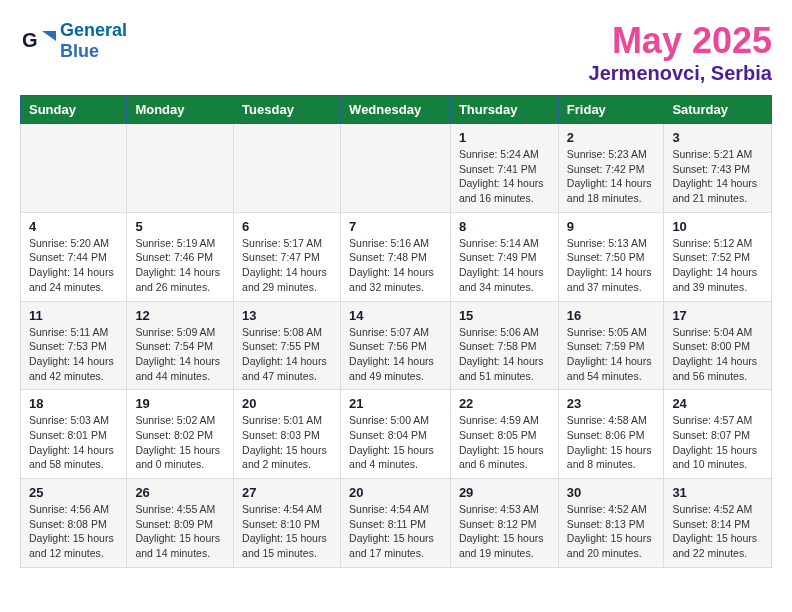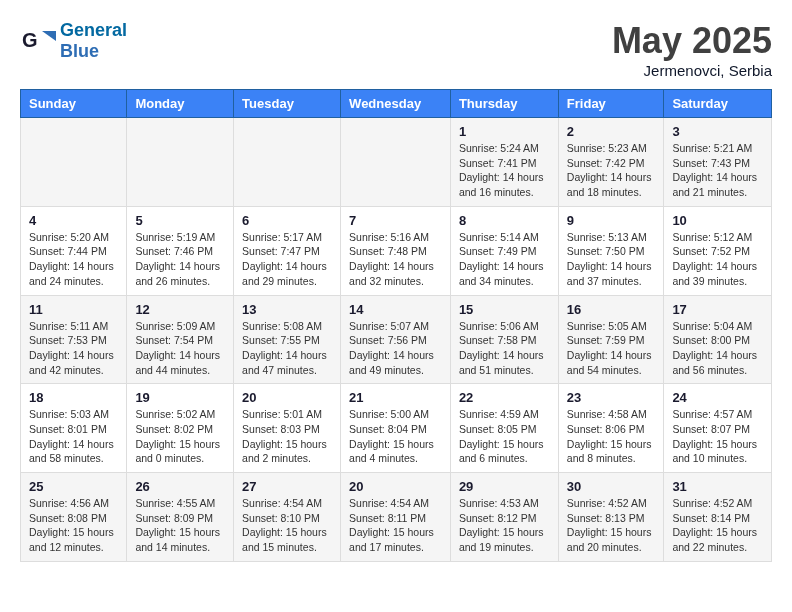--- a/index.html
+++ b/index.html
@@ -24,33 +24,34 @@
       width: 36px;
       height: 36px;
       margin-right: 4px;
     }
     .title-section {
       text-align: right;
     }
     .month-title {
       font-size: 36px;
       font-weight: bold;
-      color: #404040;
+      color: #ec4899;
     }
     .location {
-      font-size: 15px;
-      color: #0f172a;
+      font-size: 20px;
+      color: #4c1d95;
+      font-weight: bold;
     }
     .calendar {
       width: 100%;
       border-collapse: collapse;
       border: 1px solid #ccc;
     }
     .calendar th {
-      background-color: #3b82f6;
+      background-color: #15803d;
       color: white;
       text-align: left;
       padding: 6px 8px;
       font-size: 13px;
       font-weight: bold;
       border: 1px solid #2060a0;
     }
     .calendar td {
       vertical-align: top;
       padding: 6px 8px;

